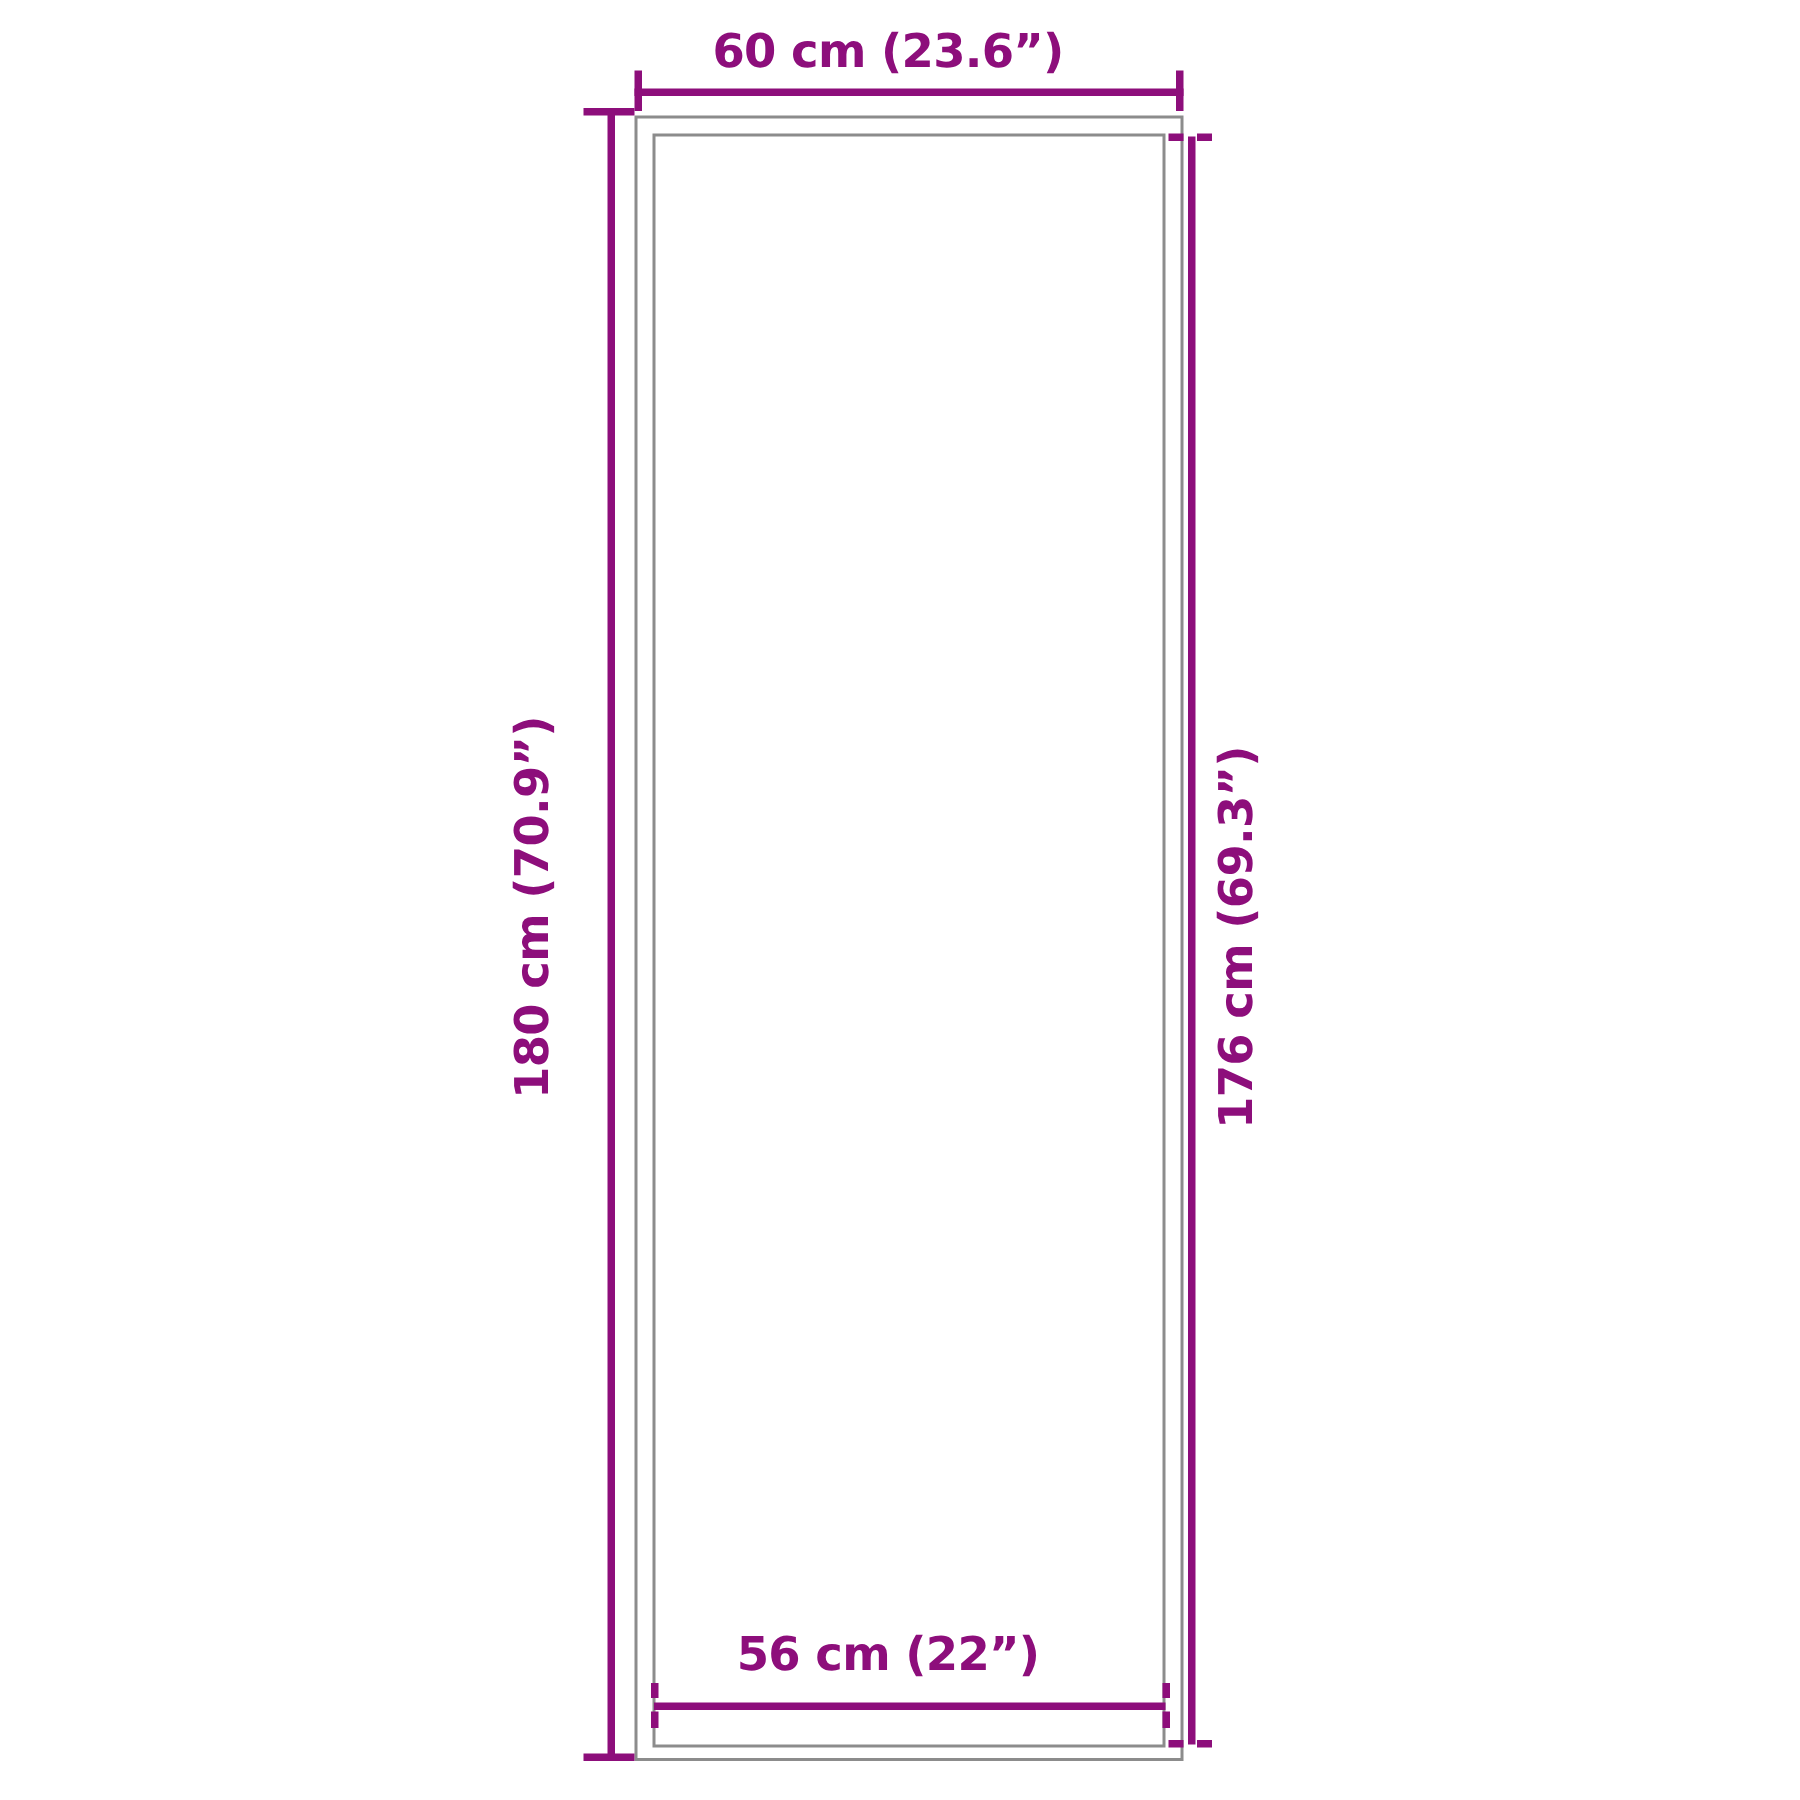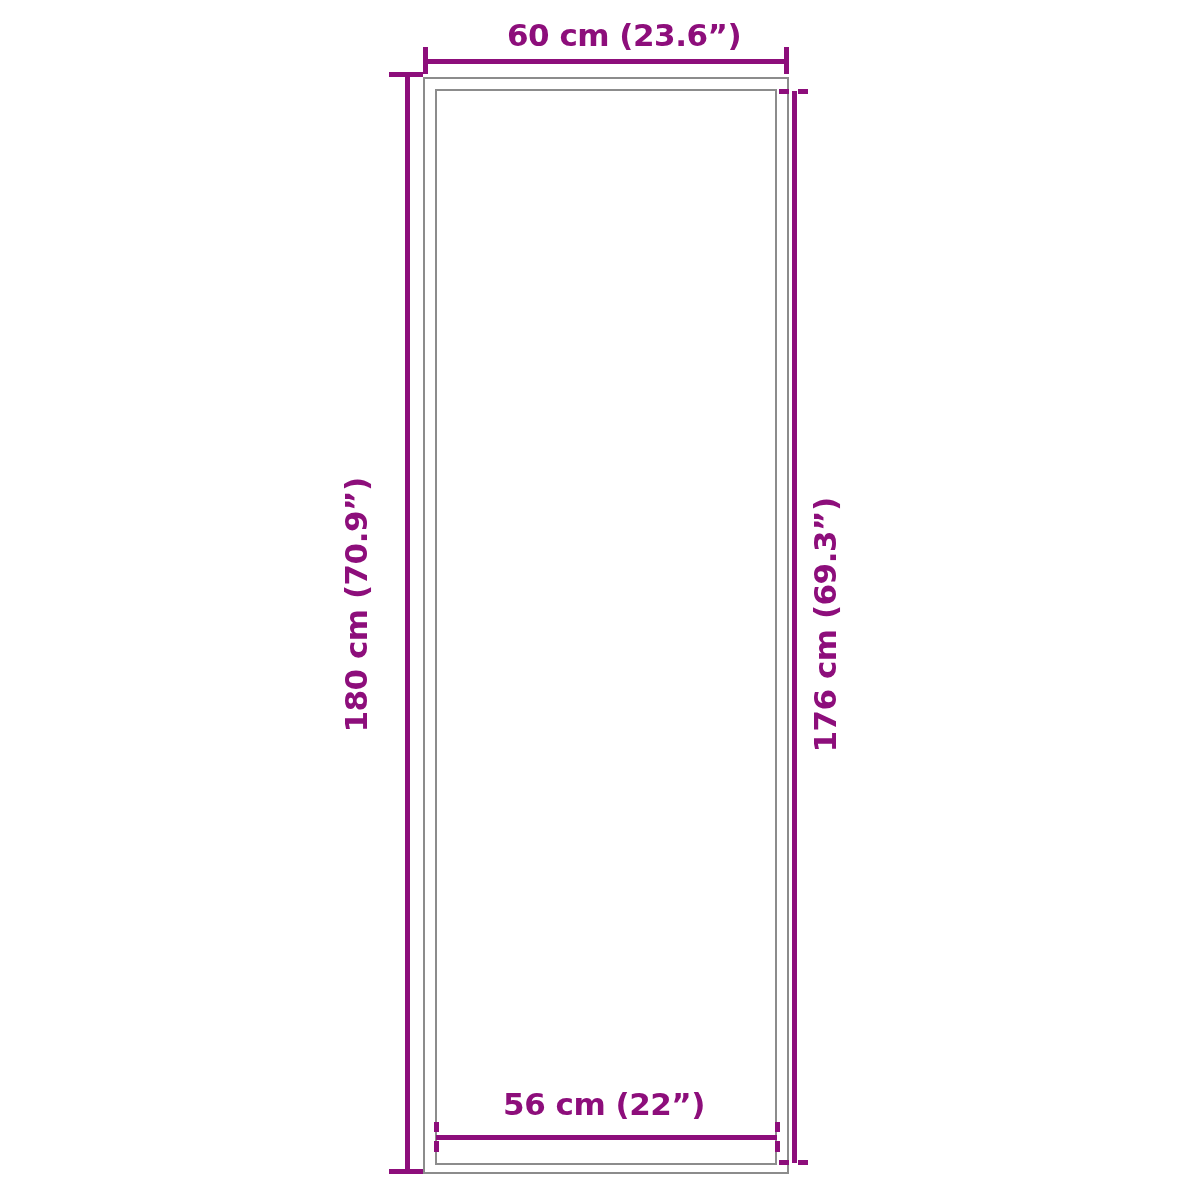--- a/index.html
+++ b/index.html
@@ -59,22 +59,22 @@
     font-size: 31px;
     font-weight: 700;
     letter-spacing: -0.5px;
     white-space: nowrap;
     line-height: 1;
     transform: translate(-50%, -50%);
   }
   .dim-label.vertical {
     transform: translate(-50%, -50%) rotate(-90deg);
   }
-  #top-dim-label    { left: 592px; top: 35px; margin-left: 32px; }
-  #bottom-dim-label { left: 592px; top: 1104px; margin-left: 12px; }
+  #top-dim-label    { left: 592px; top: 35px; }
+  #bottom-dim-label { left: 592px; top: 1104px; }
   #left-dim-label   { left: 356px; top: 605px; }
   #right-dim-label  { left: 825px; top: 625px; }
 </style>
 </head>
 <body>
 
 <div id="stage">
 
   <div class="rect" id="outer-rect"></div>
   <div class="rect" id="inner-rect"></div>

